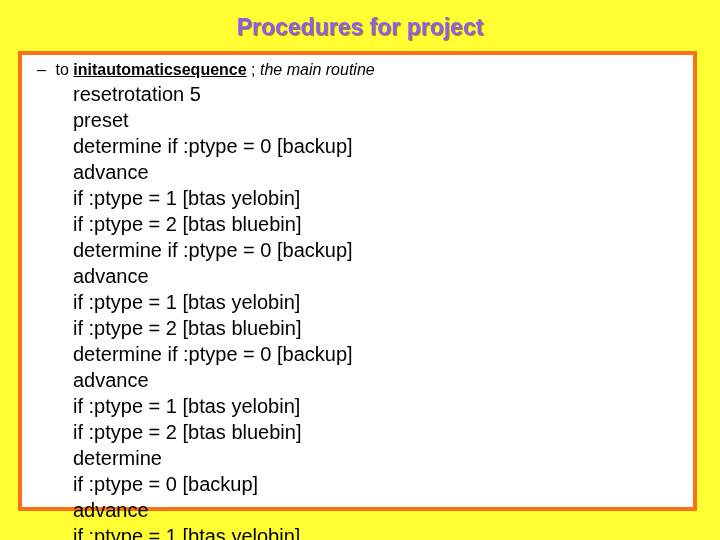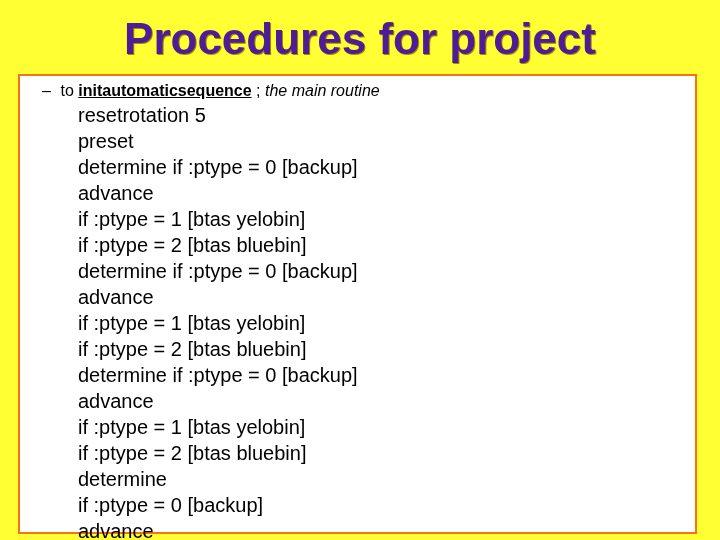--- a/index.html
+++ b/index.html
@@ -7,31 +7,31 @@
     padding: 0;
     width: 720px;
     height: 540px;
     background: #ffff33;
     font-family: Verdana, Arial, sans-serif;
     overflow: hidden;
   }
   .title {
     text-align: center;
     font-weight: bold;
-    font-size: 44px;
-    color: #4c1d95;
+    font-size: 23px;
+    color: #8b5cf6;
     padding: 14px 0 10px 0;
     letter-spacing: 0px;
     text-shadow: 1px 1px 0 #aa8800;
   }
   .codebox {
     background: #ffffff;
-    border: 2px solid #f97316;
+    border: 4px solid #f97316;
     margin: 0 23px 0 18px;
-    padding: 6px 10px 6px 10px;
+    padding: 6px 10px 6px 3px;
     box-sizing: border-box;
     height: 460px;
   }
   .firstline {
     font-family: Verdana, Arial, sans-serif;
     font-size: 16px;
     color: #000;
     margin-left: 12px;
   }
   .dash {

